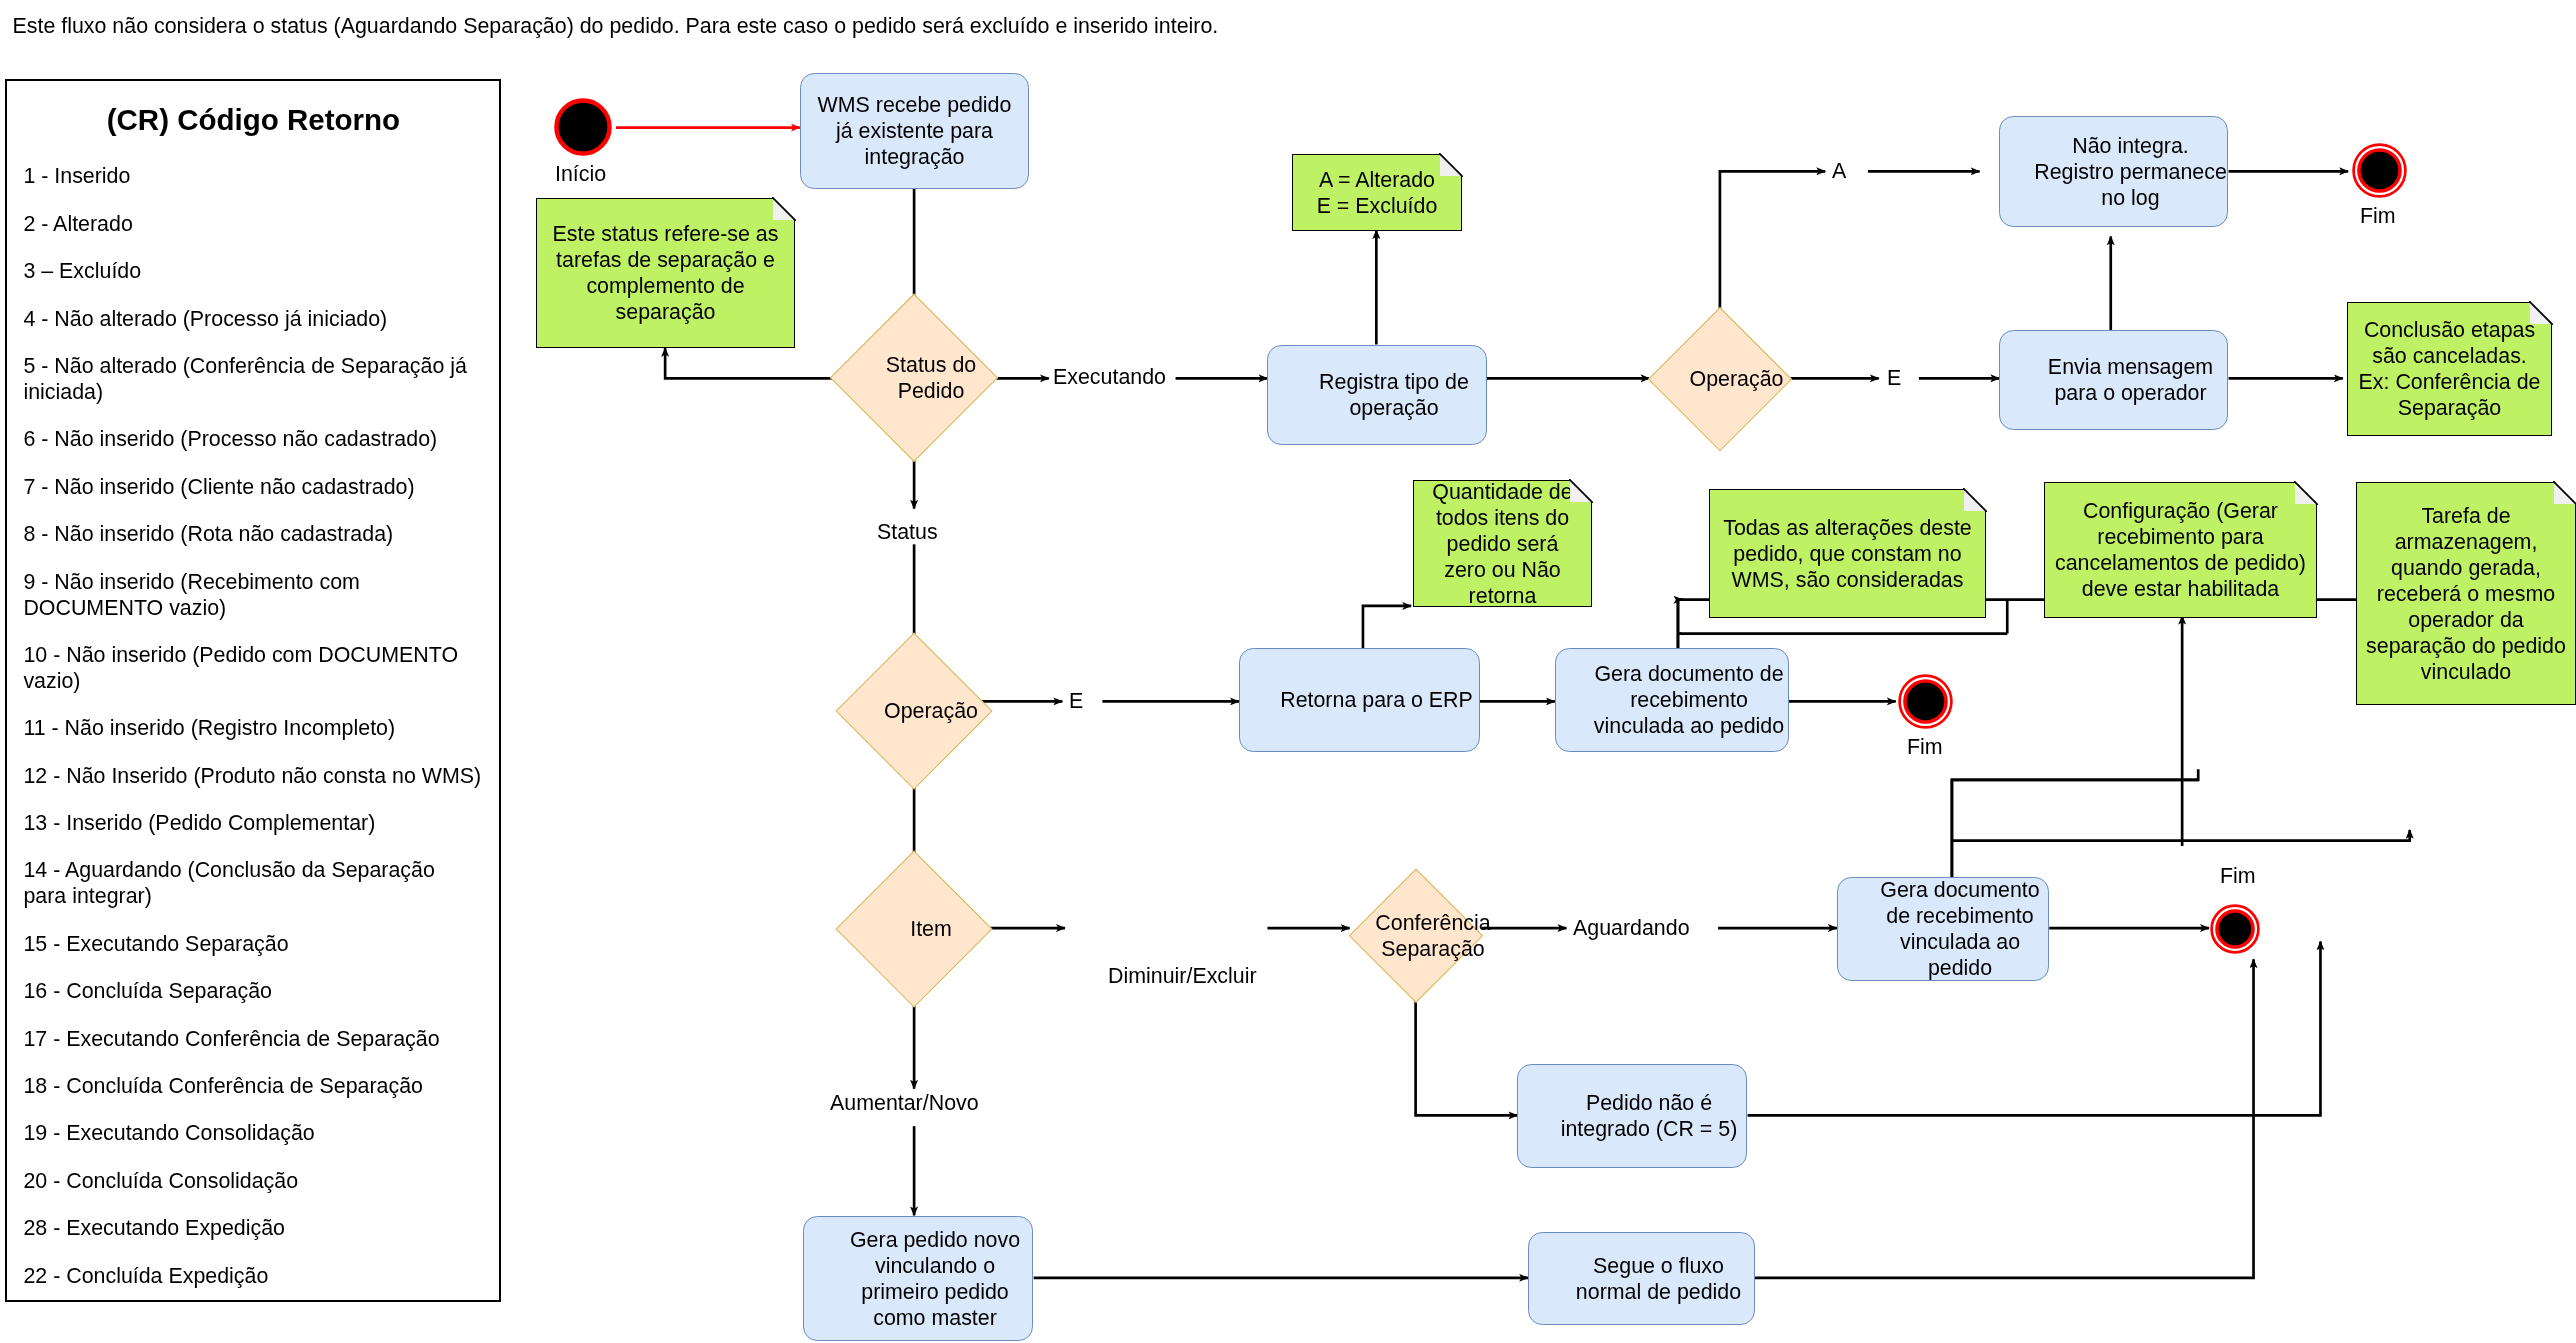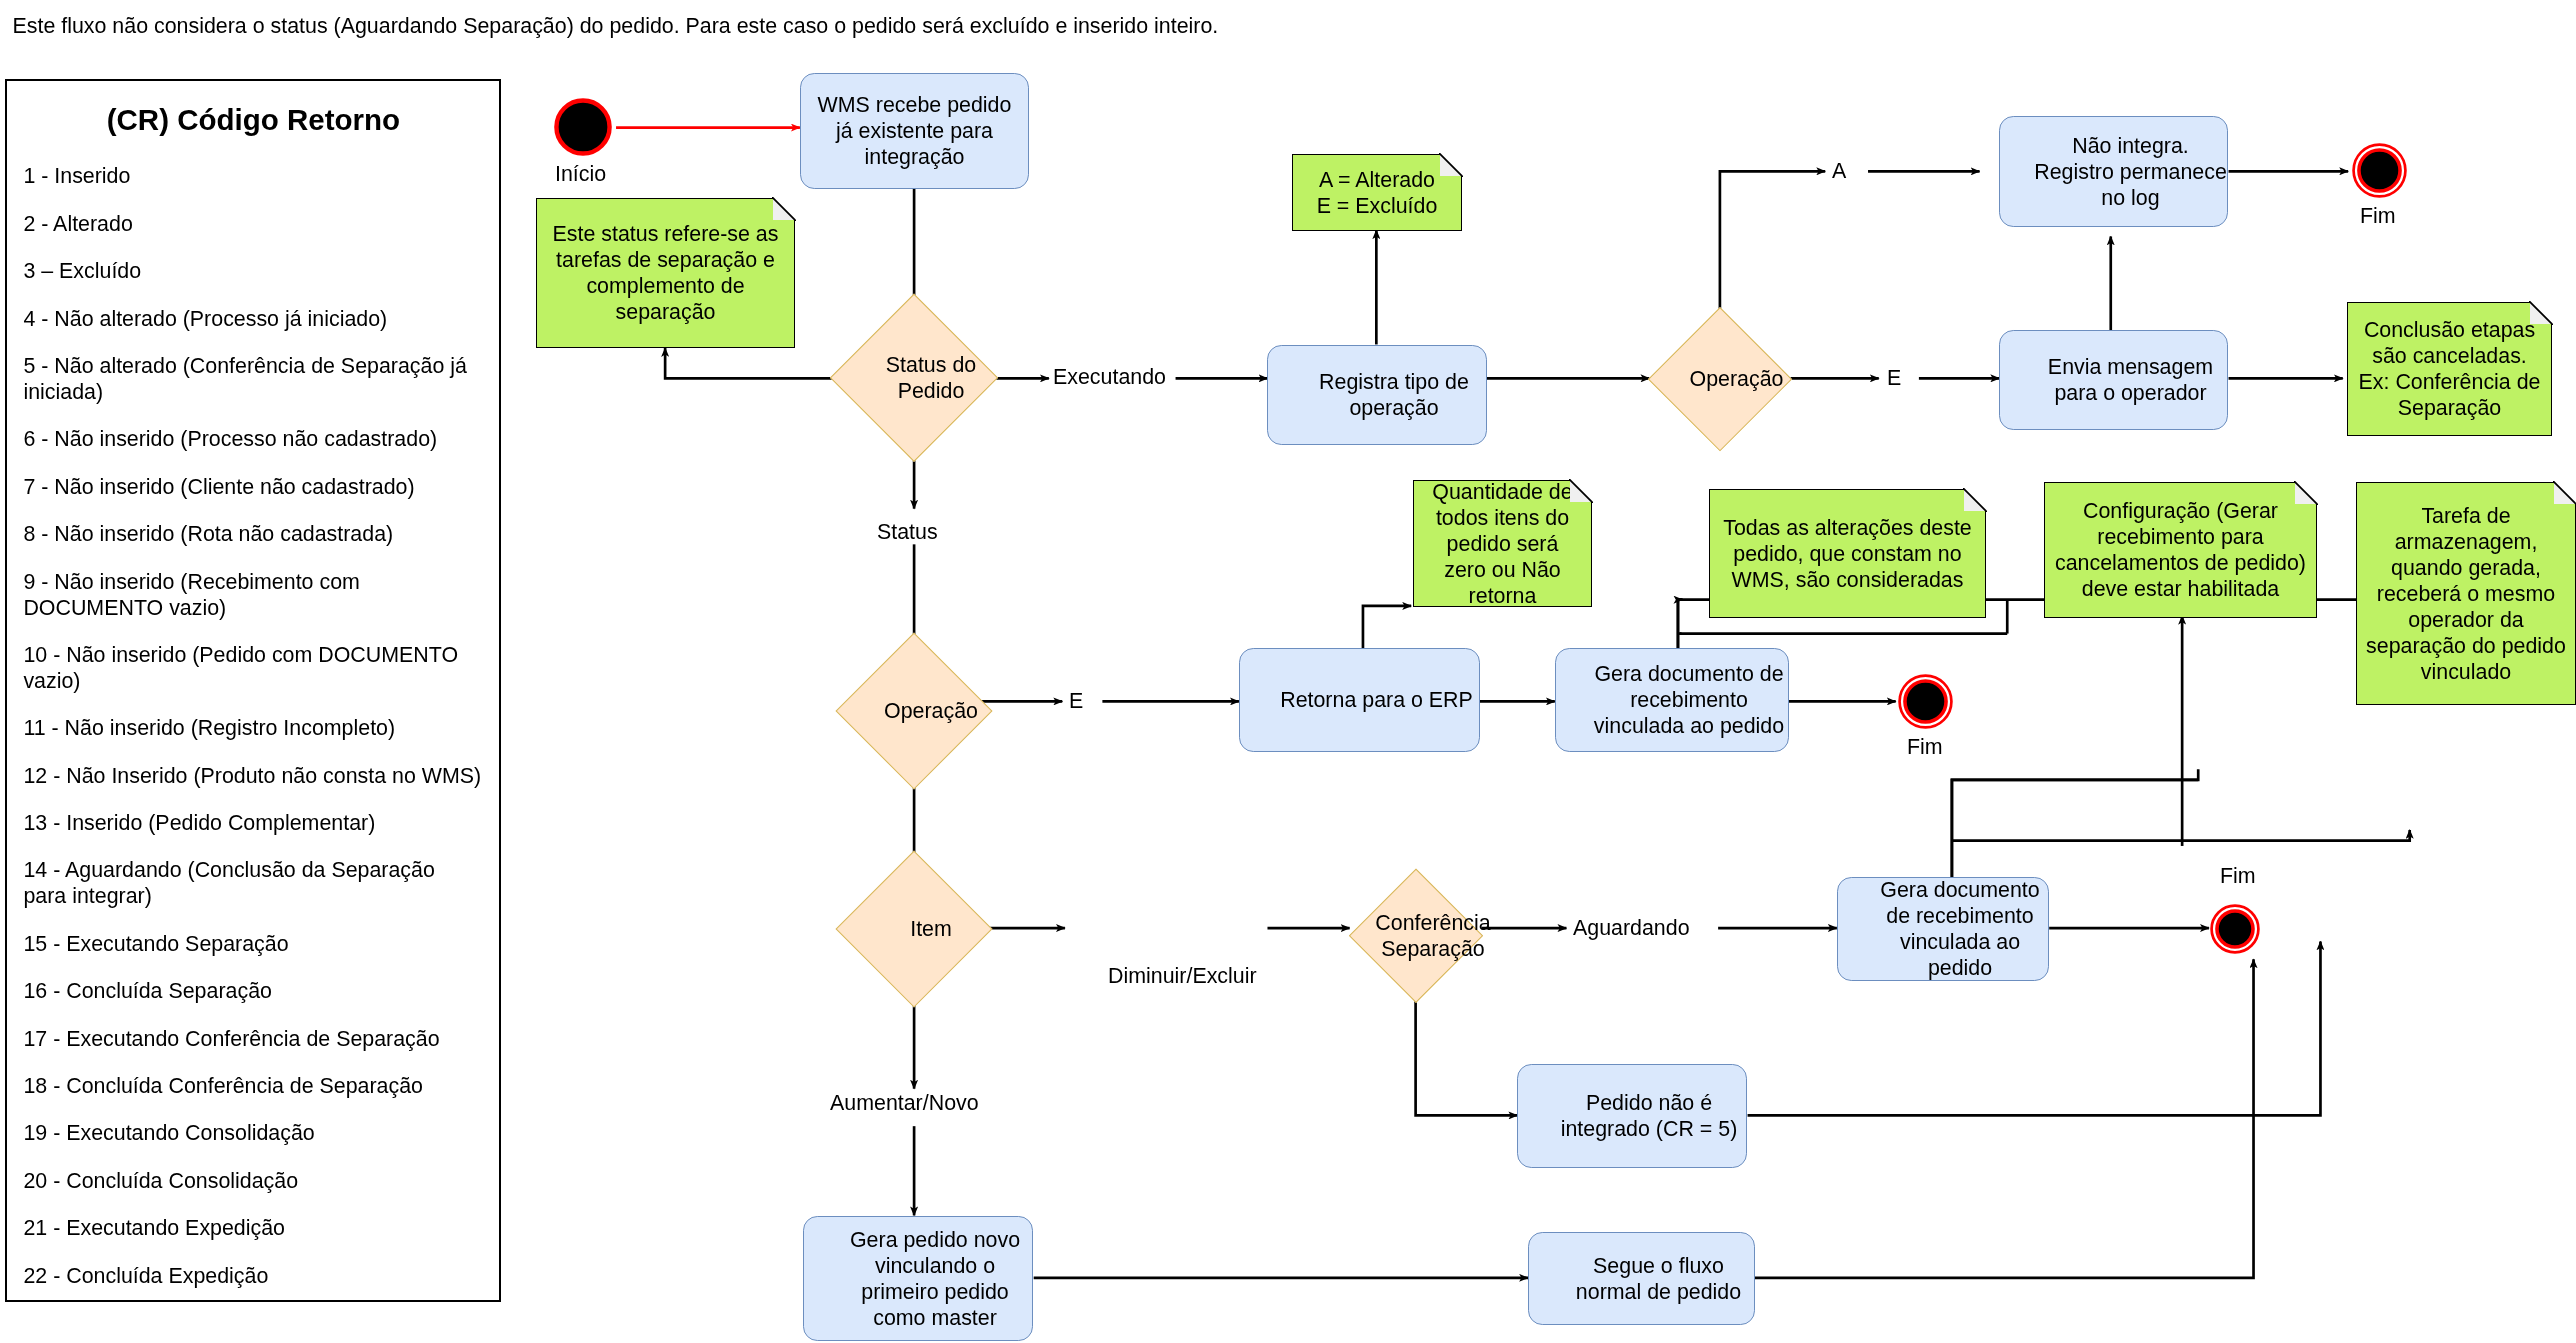--- a/index.html
+++ b/index.html
@@ -236,21 +236,21 @@
   <div class="legend-item">11 - Não inserido (Registro Incompleto)</div>
   <div class="legend-item">12 - Não Inserido (Produto não consta no WMS)</div>
   <div class="legend-item">13 - Inserido (Pedido Complementar)</div>
   <div class="legend-item">14 - Aguardando (Conclusão da Separação para integrar)</div>
   <div class="legend-item">15 - Executando Separação</div>
   <div class="legend-item">16 - Concluída Separação</div>
   <div class="legend-item">17 - Executando Conferência de Separação</div>
   <div class="legend-item">18 - Concluída Conferência de Separação</div>
   <div class="legend-item">19 - Executando Consolidação</div>
   <div class="legend-item">20 - Concluída Consolidação</div>
-  <div class="legend-item">21 - Executando Expedição</div>
+  <div class="legend-item">28 - Executando Expedição</div>
   <div class="legend-item">22 - Concluída Expedição</div>
 </div>
 
 <div class="startnode" style="left:552px;top:96px;width:62px;height:62px;">
   <svg width="62" height="62" viewBox="0 0 70 70" xmlns="http://www.w3.org/2000/svg">
     <circle cx="35" cy="35" r="30" fill="#000000" stroke="#ff0000" stroke-width="5"></circle>
   </svg>
 </div>
 <div class="terminator-label" style="left:555px;top:162px;">Início</div>
 

